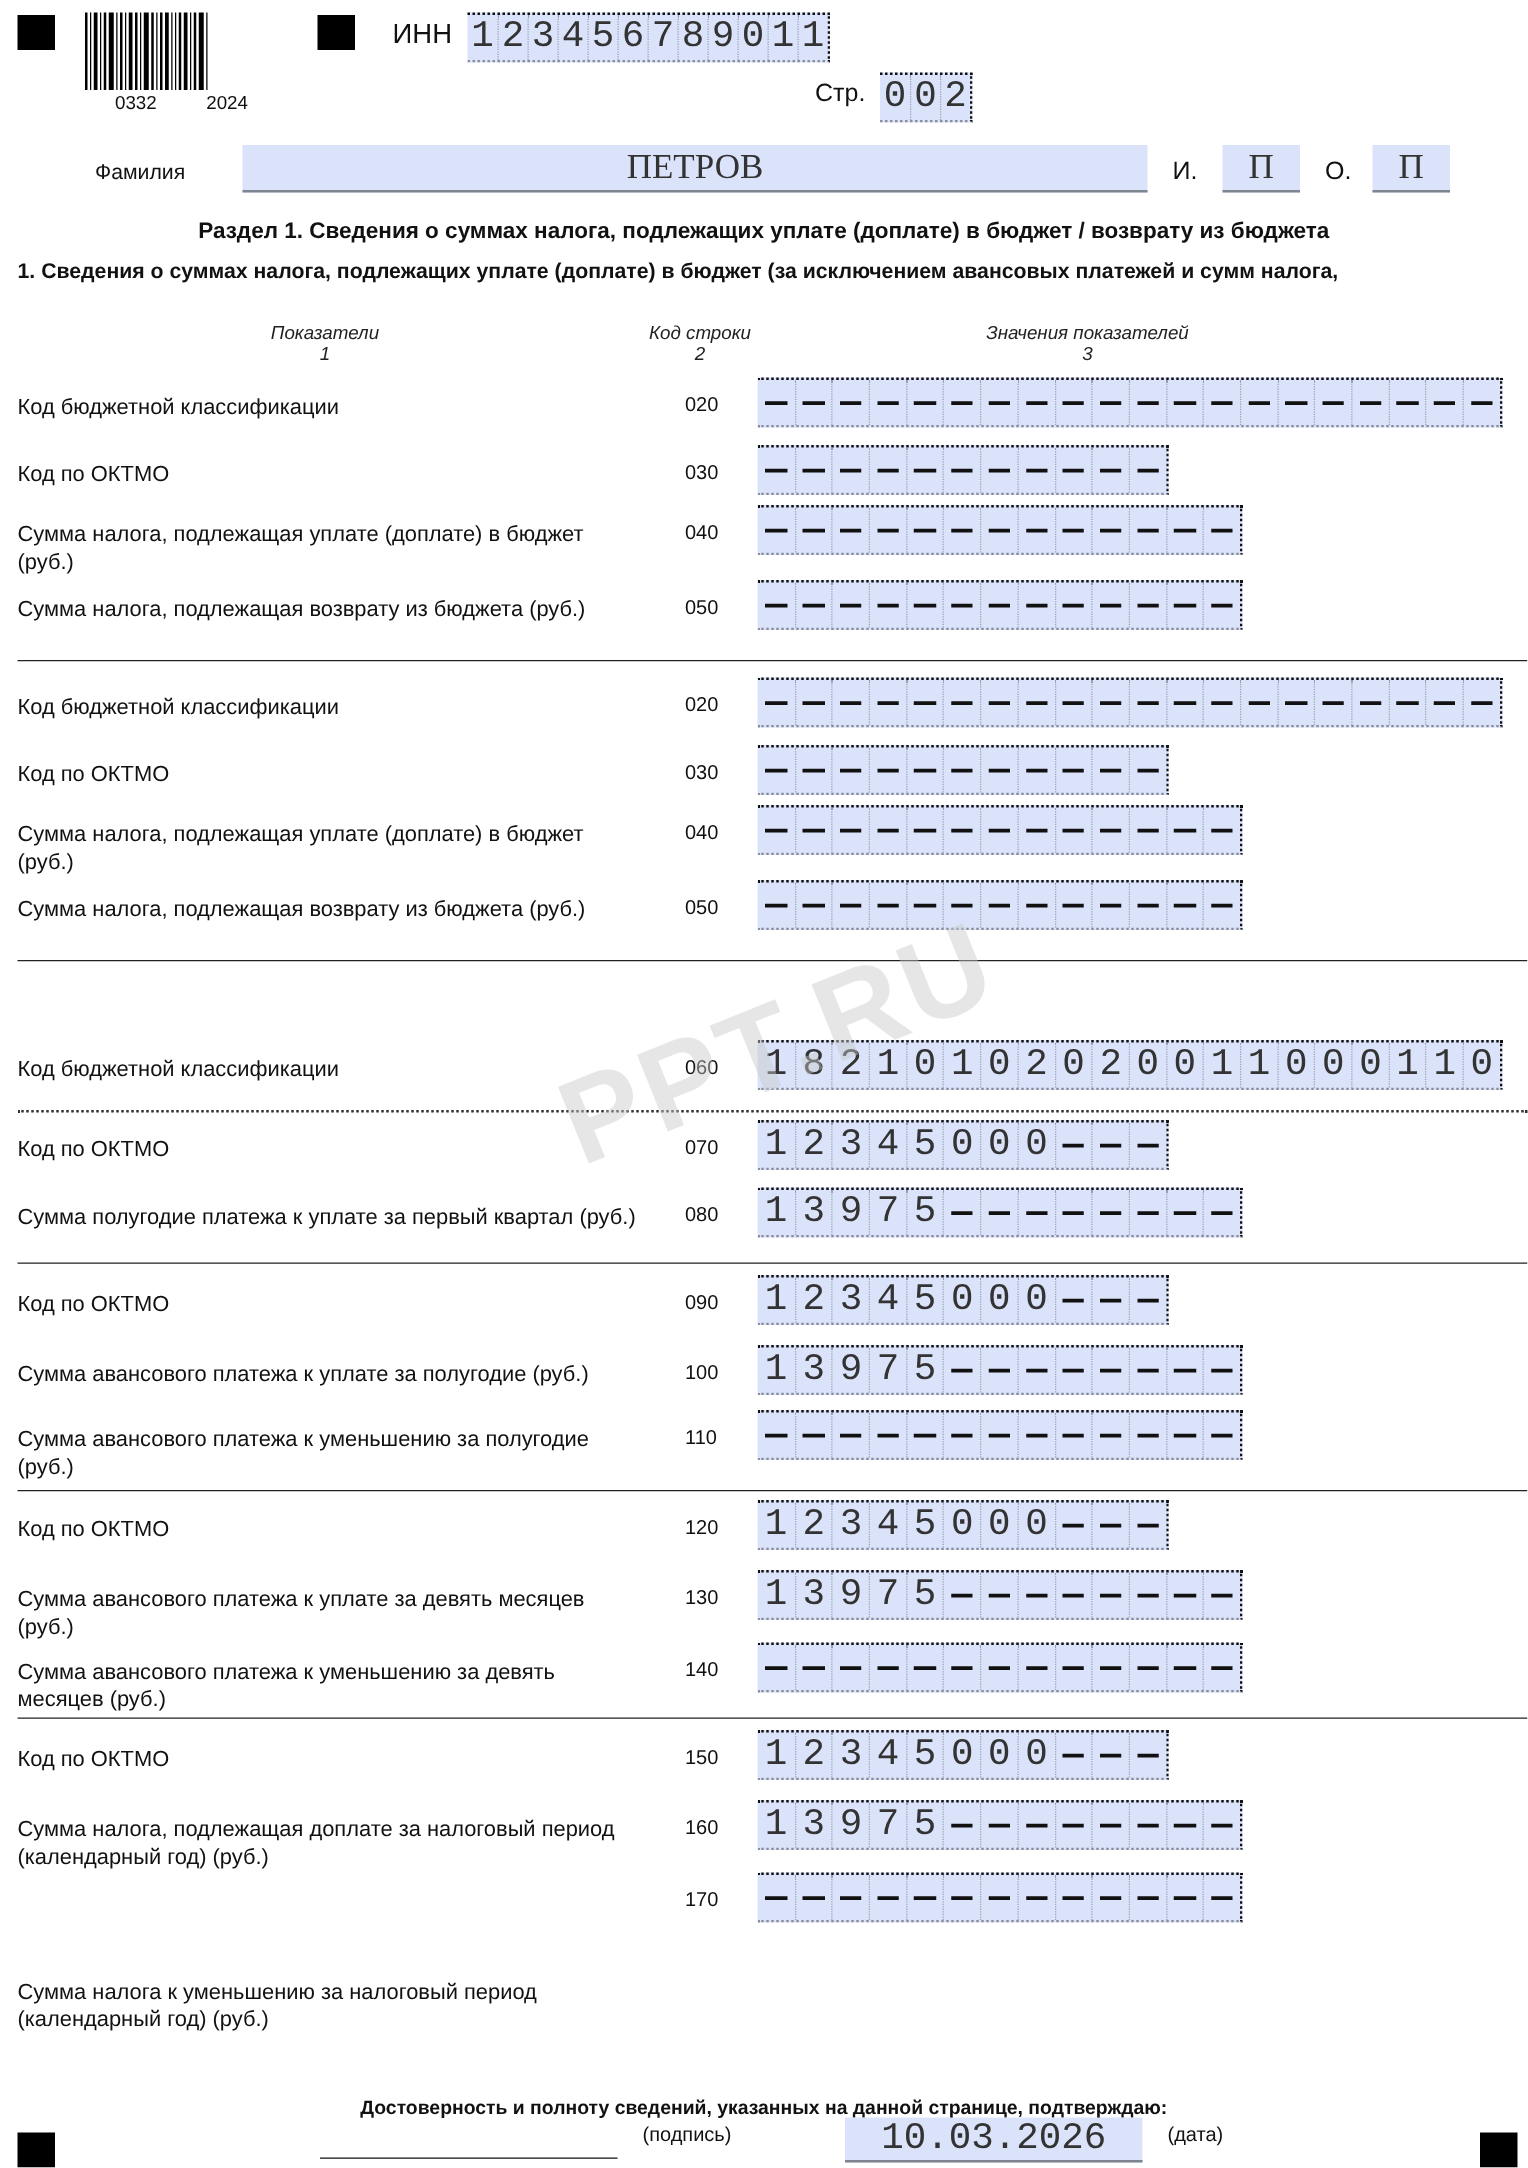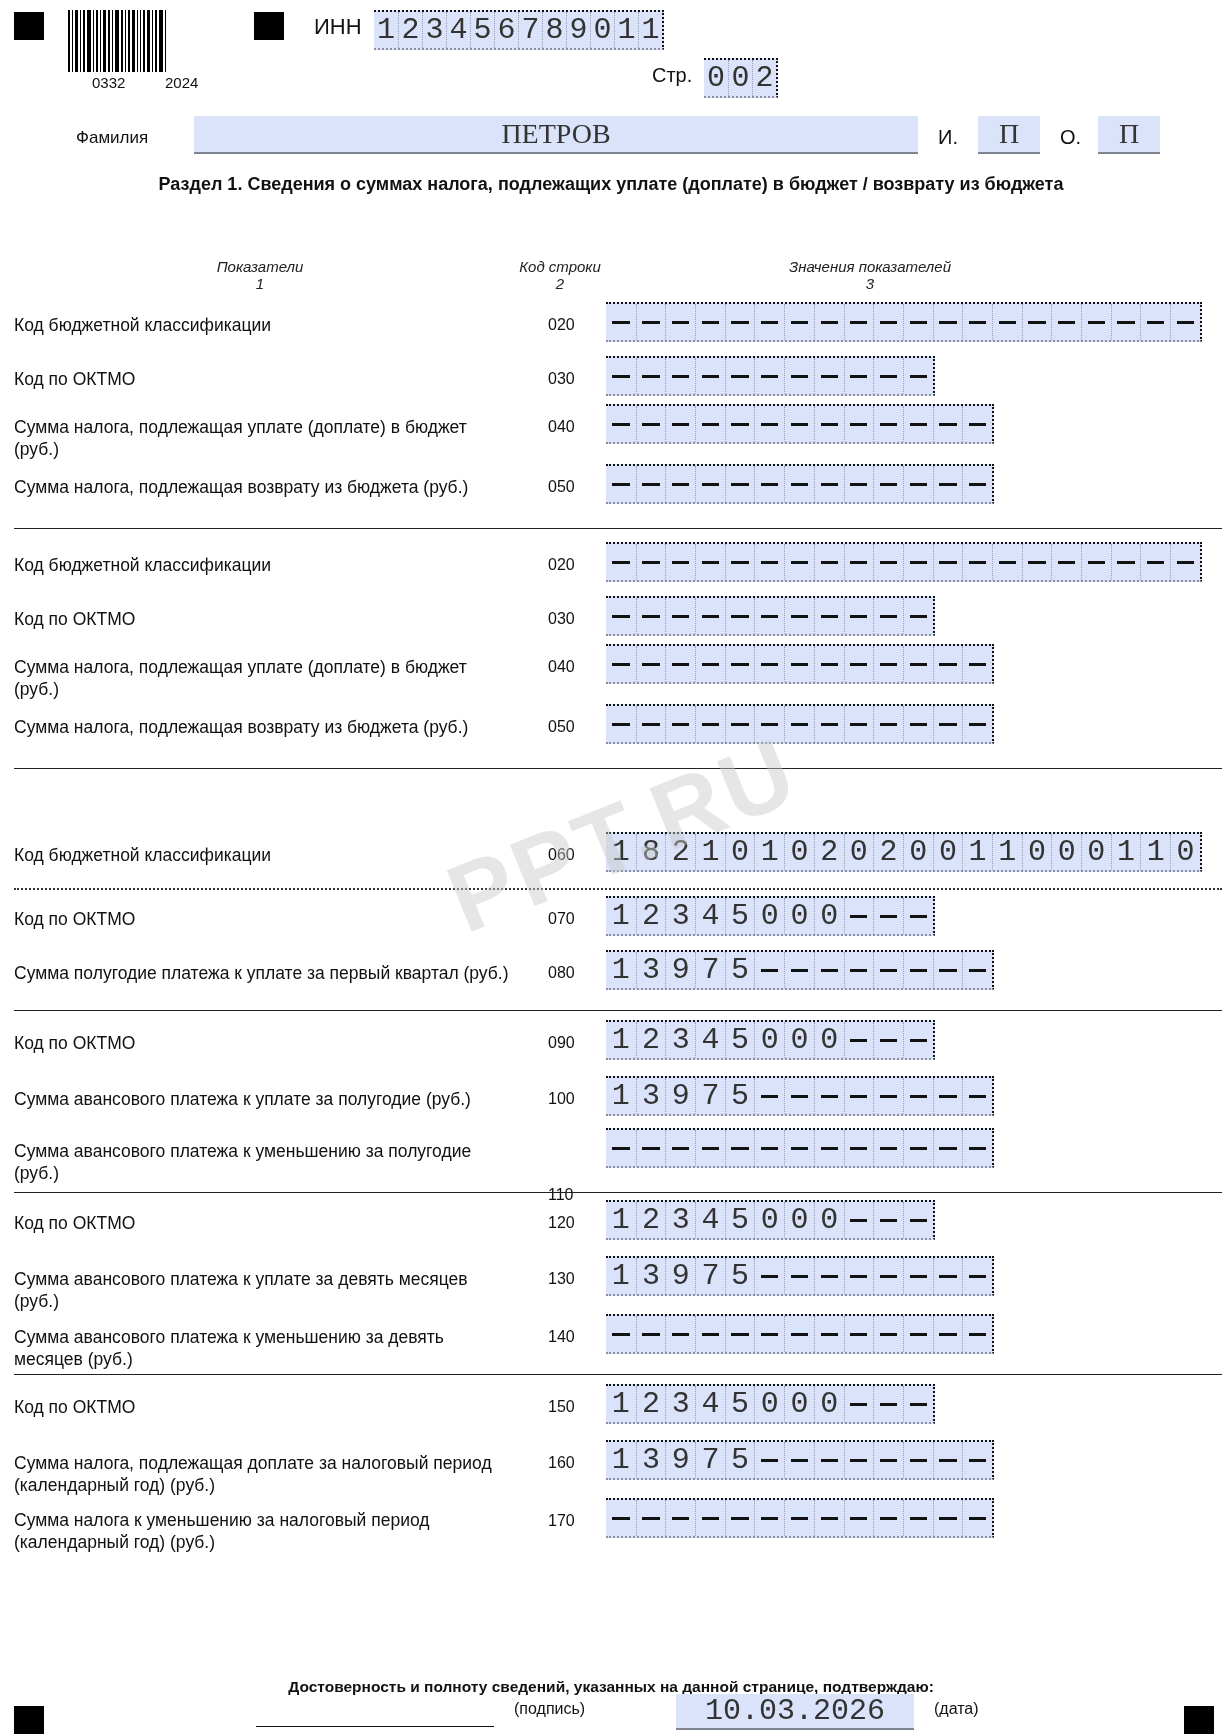--- a/index.html
+++ b/index.html
@@ -101,20 +101,21 @@
 <div class="name-field" style="left:978px;top:116px;width:62px;height:36px;font-size:28px;">
   <span>П</span>
 </div>
 <span class="abs" style="left:1060px;top:126px;font-size:20px;">О.</span>
 <div class="name-field" style="left:1098px;top:116px;width:62px;height:36px;font-size:28px;">
   <span>П</span>
 </div>
 
 <div class="h-sec" style="top:174px;">Раздел 1. Сведения о суммах налога, подлежащих уплате (доплате) в бюджет / возврату из бюджета</div>
 <div class="h-sub" style="top:206px;">
+  <div>1. Сведения о суммах налога, подлежащих уплате (доплате) в бюджет (за исключением авансовых платежей и сумм налога,</div>
 </div>
 
 <div class="colhead" style="left:160px;top:258px;width:200px;">
   <div>Показатели</div>
   <div>1</div>
 </div>
 <div class="colhead" style="left:500px;top:258px;width:120px;">
   <div>Код строки</div>
   <div>2</div>
 </div>
@@ -352,21 +353,21 @@
       <div class="cell dash" style="width: 29.7px; font-size: 30px;"></div>
       <div class="cell dash" style="width: 29.7px; font-size: 30px;"></div>
       <div class="cell dash" style="width: 29.7px; font-size: 30px;"></div>
       <div class="cell dash" style="width: 29.7px; font-size: 30px;"></div>
       <div class="cell dash" style="width: 29.7px; font-size: 30px;"></div>
       <div class="cell dash" style="width: 29.7px; font-size: 30px;"></div>
       <div class="cell dash" style="width: 29.7px; font-size: 30px;"></div>
       <div class="cell dash" style="width: 29.7px; font-size: 30px;"></div>
     </div>
     <div class="row-label" style="top: 1140px;">Сумма авансового платежа к уменьшению за полугодие (руб.)</div>
-    <div class="row-code" style="top: 1186px;">110</div>
+    <div class="row-code" style="top: 1142px;">110</div>
     <div class="cells" style="left: 606px; top: 1128px; height: 40px;">
       <div class="cell dash" style="width: 29.7px; font-size: 30px;"></div>
       <div class="cell dash" style="width: 29.7px; font-size: 30px;"></div>
       <div class="cell dash" style="width: 29.7px; font-size: 30px;"></div>
       <div class="cell dash" style="width: 29.7px; font-size: 30px;"></div>
       <div class="cell dash" style="width: 29.7px; font-size: 30px;"></div>
       <div class="cell dash" style="width: 29.7px; font-size: 30px;"></div>
       <div class="cell dash" style="width: 29.7px; font-size: 30px;"></div>
       <div class="cell dash" style="width: 29.7px; font-size: 30px;"></div>
       <div class="cell dash" style="width: 29.7px; font-size: 30px;"></div>
@@ -449,21 +450,21 @@
       <div class="cell" style="width: 29.7px; font-size: 30px;">5</div>
       <div class="cell dash" style="width: 29.7px; font-size: 30px;"></div>
       <div class="cell dash" style="width: 29.7px; font-size: 30px;"></div>
       <div class="cell dash" style="width: 29.7px; font-size: 30px;"></div>
       <div class="cell dash" style="width: 29.7px; font-size: 30px;"></div>
       <div class="cell dash" style="width: 29.7px; font-size: 30px;"></div>
       <div class="cell dash" style="width: 29.7px; font-size: 30px;"></div>
       <div class="cell dash" style="width: 29.7px; font-size: 30px;"></div>
       <div class="cell dash" style="width: 29.7px; font-size: 30px;"></div>
     </div>
-    <div class="row-label" style="top: 1509px;">Сумма налога к уменьшению за налоговый период (календарный год) (руб.)</div>
+    <div class="row-label" style="top: 1582px;">Сумма налога к уменьшению за налоговый период (календарный год) (руб.)</div>
     <div class="row-code" style="top: 1512px;">170</div>
     <div class="cells" style="left: 606px; top: 1498px; height: 40px;">
       <div class="cell dash" style="width: 29.7px; font-size: 30px;"></div>
       <div class="cell dash" style="width: 29.7px; font-size: 30px;"></div>
       <div class="cell dash" style="width: 29.7px; font-size: 30px;"></div>
       <div class="cell dash" style="width: 29.7px; font-size: 30px;"></div>
       <div class="cell dash" style="width: 29.7px; font-size: 30px;"></div>
       <div class="cell dash" style="width: 29.7px; font-size: 30px;"></div>
       <div class="cell dash" style="width: 29.7px; font-size: 30px;"></div>
       <div class="cell dash" style="width: 29.7px; font-size: 30px;"></div>

